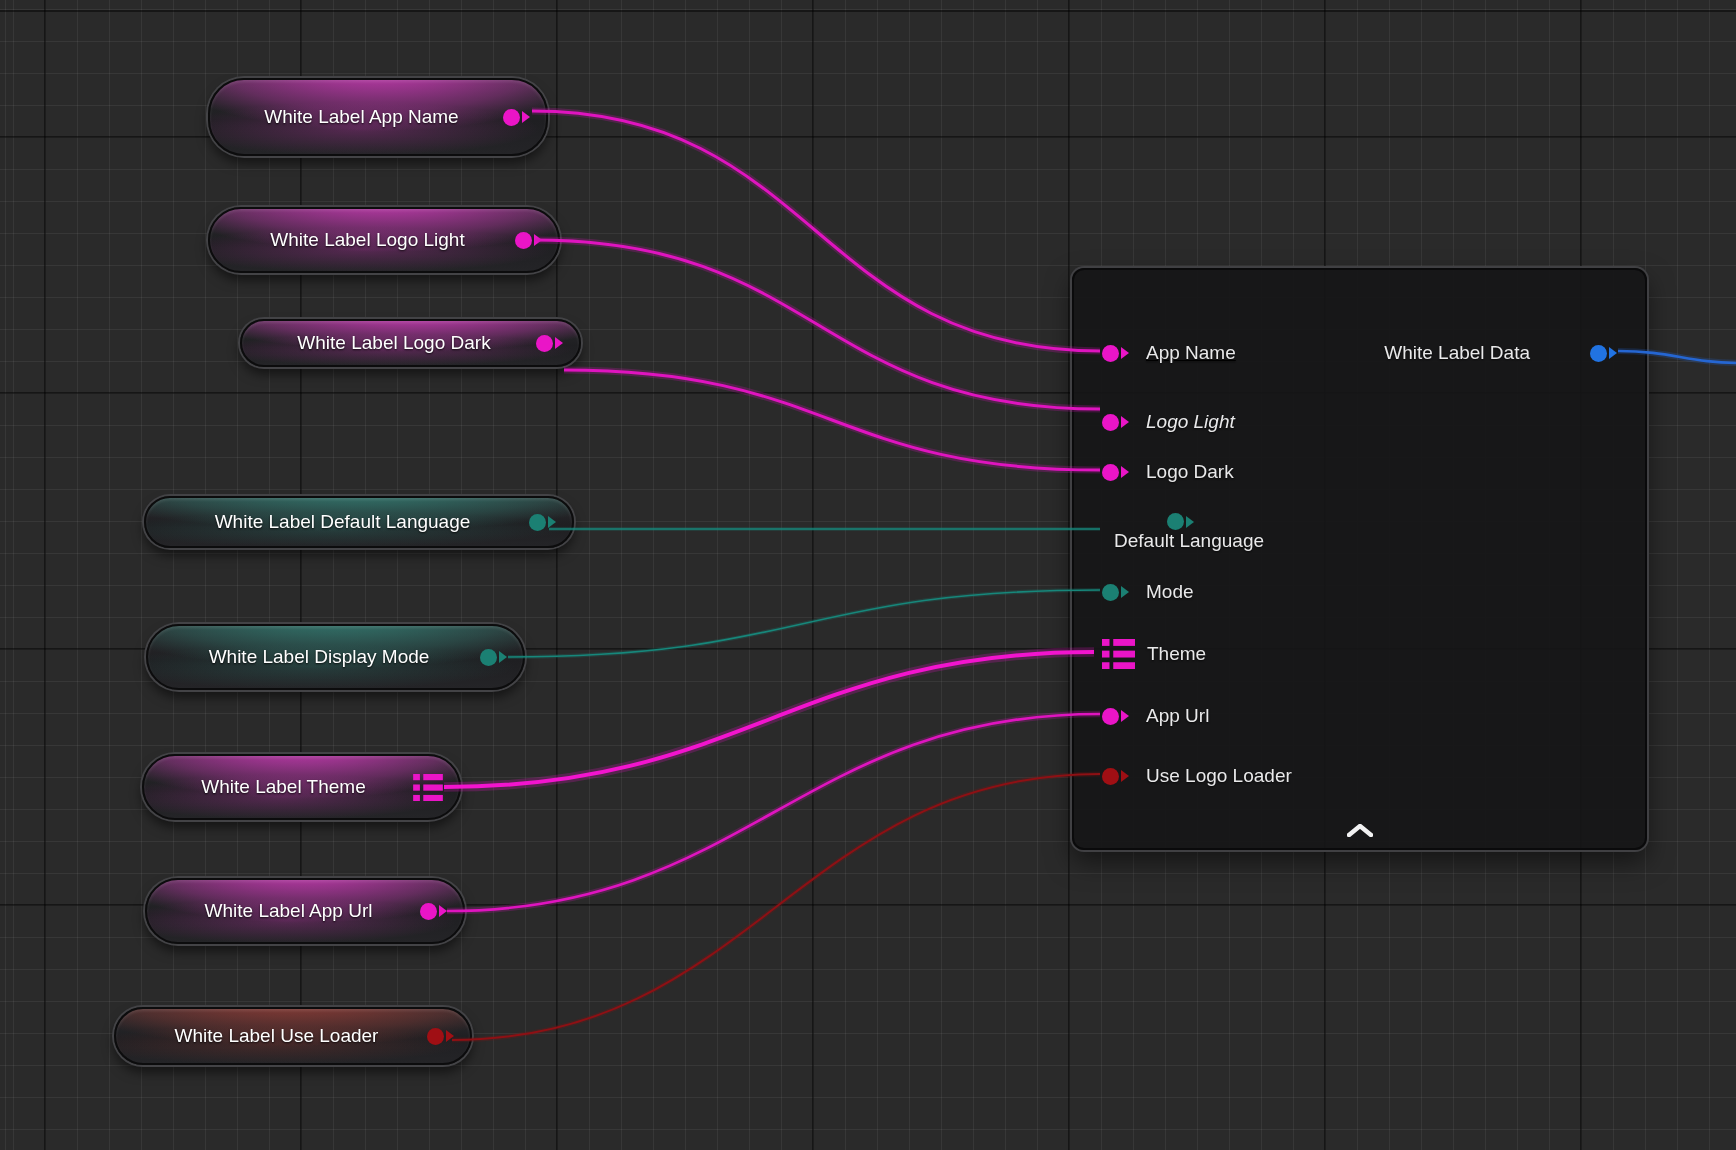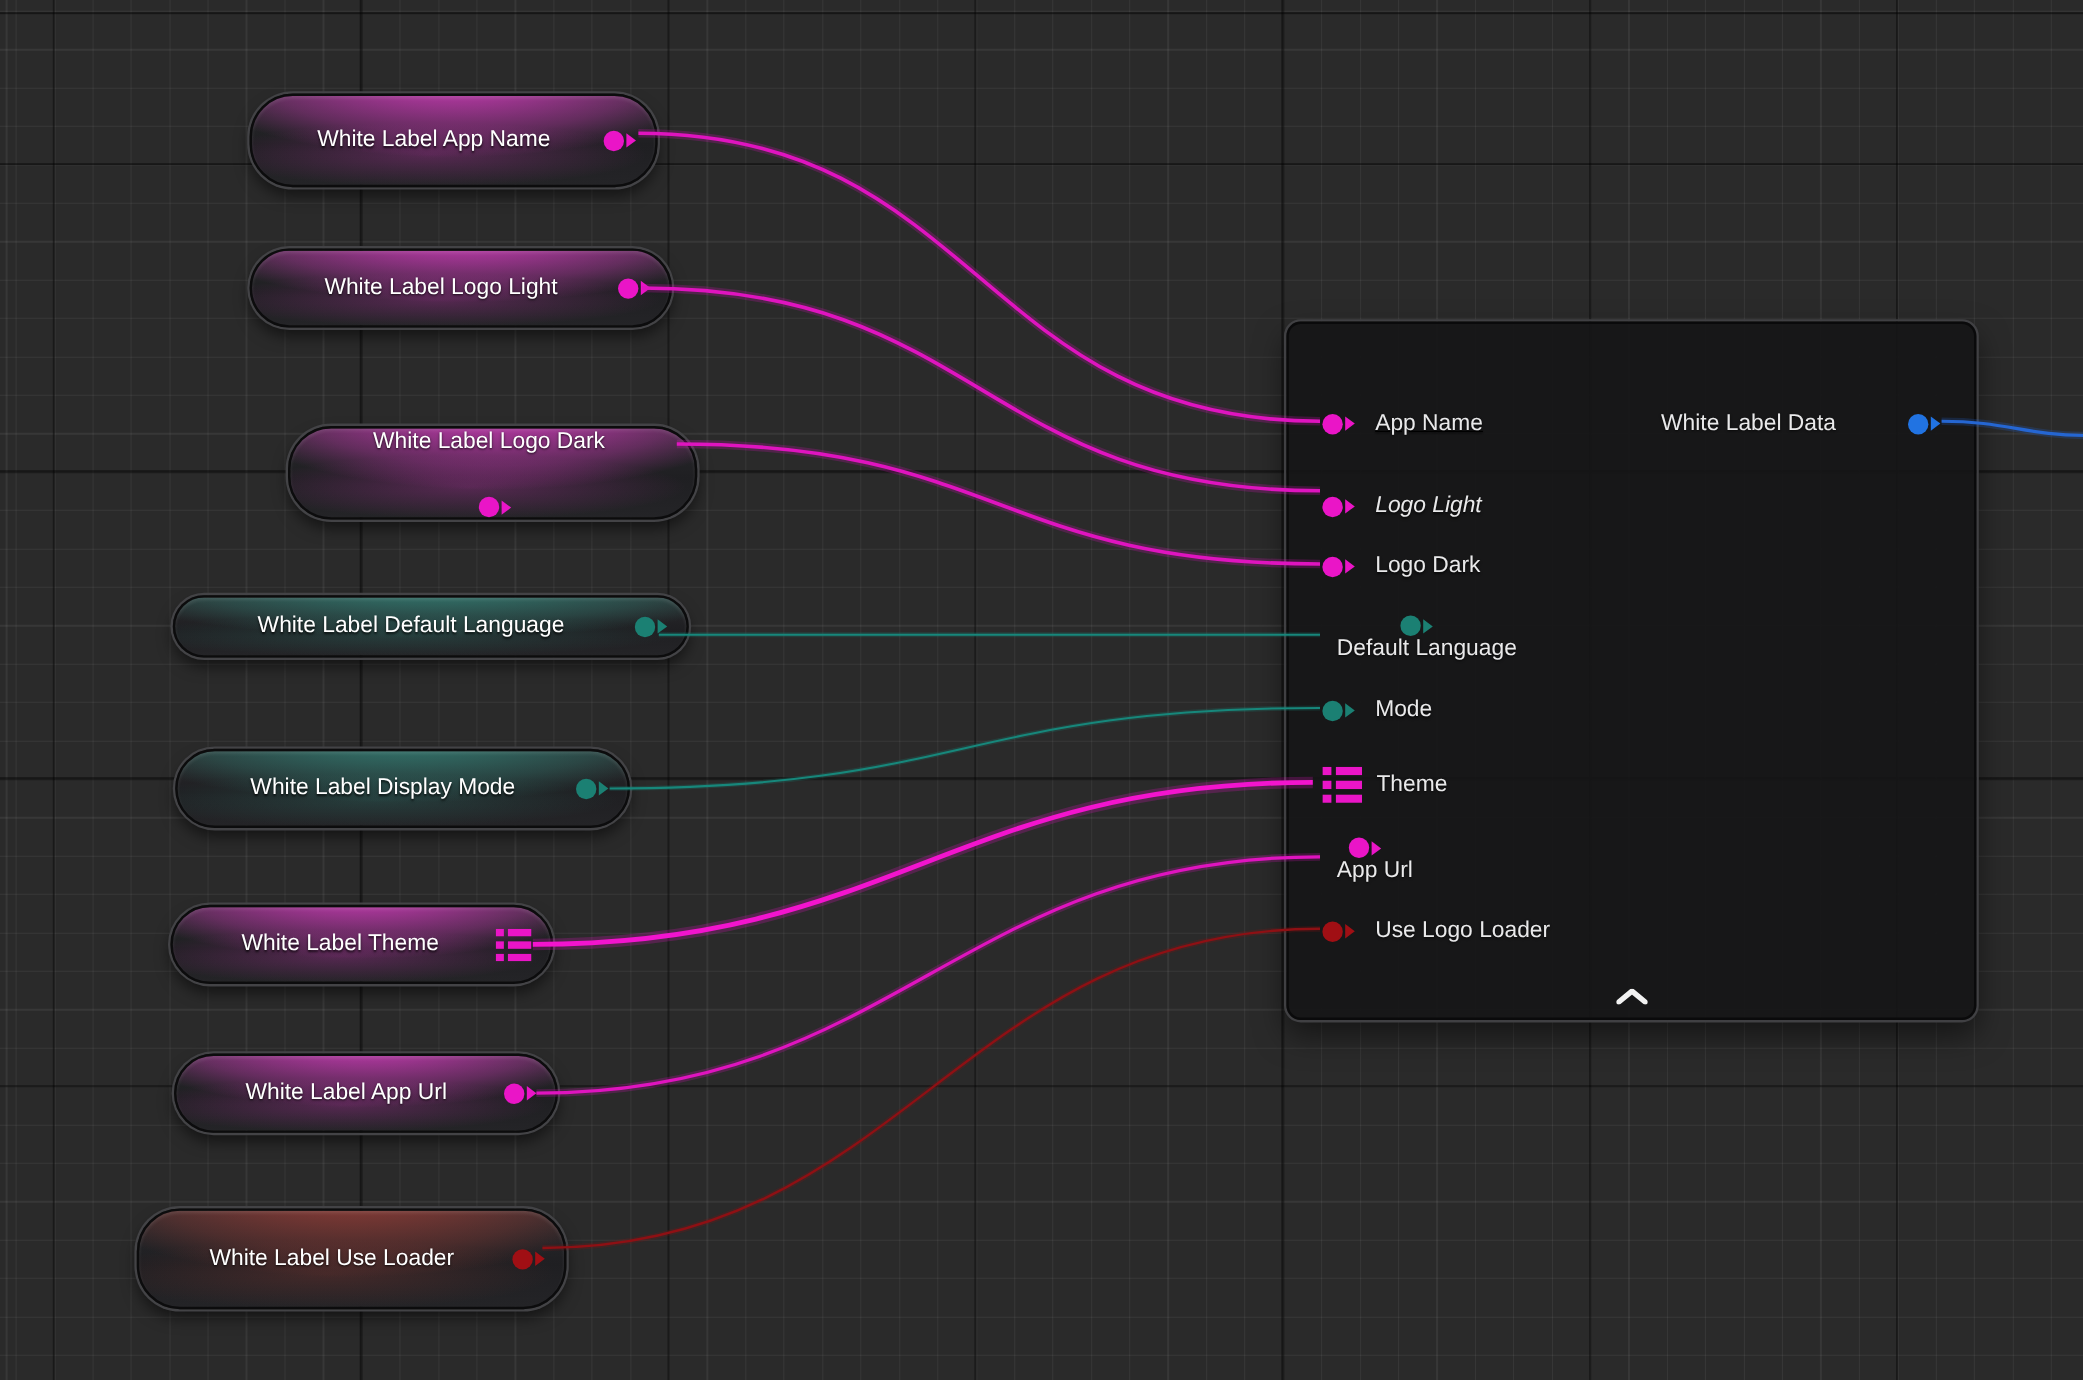--- a/index.html
+++ b/index.html
@@ -78,21 +78,21 @@
           <span class="pin-tri" style="--c: #EA15C7;"></span>
         </span>
       </div>
       <div class="vnode" style="left: 208px; top: 207px; width: 352px; height: 66px; background: radial-gradient(95% 135% at 50% -28%, rgba(226, 60, 202, 0.95), rgba(226, 60, 202, 0.32) 52%, rgba(226, 60, 202, 0) 72%), radial-gradient(72% 48% at 44% 66%, rgba(226, 60, 202, 0.28), rgba(226, 60, 202, 0) 75%), linear-gradient(rgb(42, 42, 45), rgb(31, 31, 34) 55%, rgb(36, 36, 39));">
         <span class="vlabel">White Label Logo Light</span>
         <span class="pin-wrap">
           <span class="pin-circle" style="--c: #EA15C7;"></span>
           <span class="pin-tri" style="--c: #EA15C7;"></span>
         </span>
       </div>
-      <div class="vnode" style="left: 240px; top: 355px; width: 341px; height: 78px; background: radial-gradient(95% 135% at 50% -28%, rgba(226, 60, 202, 0.95), rgba(226, 60, 202, 0.32) 52%, rgba(226, 60, 202, 0) 72%), radial-gradient(72% 48% at 44% 66%, rgba(226, 60, 202, 0.28), rgba(226, 60, 202, 0) 75%), linear-gradient(rgb(42, 42, 45), rgb(31, 31, 34) 55%, rgb(36, 36, 39)); flex-direction: column;">
+      <div class="vnode" style="left: 240px; top: 319px; width: 341px; height: 48px; background: radial-gradient(95% 135% at 50% -28%, rgba(226, 60, 202, 0.95), rgba(226, 60, 202, 0.32) 52%, rgba(226, 60, 202, 0) 72%), radial-gradient(72% 48% at 44% 66%, rgba(226, 60, 202, 0.28), rgba(226, 60, 202, 0) 75%), linear-gradient(rgb(42, 42, 45), rgb(31, 31, 34) 55%, rgb(36, 36, 39));">
         <span class="vlabel">White Label Logo Dark</span>
         <span class="pin-wrap">
           <span class="pin-circle" style="--c: #EA15C7;"></span>
           <span class="pin-tri" style="--c: #EA15C7;"></span>
         </span>
       </div>
       <div class="vnode" style="left: 144px; top: 496px; width: 430px; height: 52px; background: radial-gradient(95% 135% at 50% -28%, rgba(52, 136, 124, 0.95), rgba(52, 136, 124, 0.32) 52%, rgba(52, 136, 124, 0) 72%), radial-gradient(72% 48% at 44% 66%, rgba(52, 136, 124, 0.28), rgba(52, 136, 124, 0) 75%), linear-gradient(rgb(42, 42, 45), rgb(31, 31, 34) 55%, rgb(36, 36, 39));">
         <span class="vlabel">White Label Default Language</span>
         <span class="pin-wrap">
           <span class="pin-circle" style="--c: #1B8073;"></span>
@@ -119,21 +119,21 @@
           </svg>
         </span>
       </div>
       <div class="vnode" style="left: 145px; top: 878px; width: 320px; height: 66px; background: radial-gradient(95% 135% at 50% -28%, rgba(226, 60, 202, 0.95), rgba(226, 60, 202, 0.32) 52%, rgba(226, 60, 202, 0) 72%), radial-gradient(72% 48% at 44% 66%, rgba(226, 60, 202, 0.28), rgba(226, 60, 202, 0) 75%), linear-gradient(rgb(42, 42, 45), rgb(31, 31, 34) 55%, rgb(36, 36, 39));">
         <span class="vlabel">White Label App Url</span>
         <span class="pin-wrap">
           <span class="pin-circle" style="--c: #EA15C7;"></span>
           <span class="pin-tri" style="--c: #EA15C7;"></span>
         </span>
       </div>
-      <div class="vnode" style="left: 114px; top: 1007px; width: 358px; height: 84px; background: radial-gradient(95% 135% at 50% -28%, rgba(158, 62, 55, 0.95), rgba(158, 62, 55, 0.32) 52%, rgba(158, 62, 55, 0) 72%), radial-gradient(72% 48% at 44% 66%, rgba(158, 62, 55, 0.28), rgba(158, 62, 55, 0) 75%), linear-gradient(rgb(42, 42, 45), rgb(31, 31, 34) 55%, rgb(36, 36, 39));">
+      <div class="vnode" style="left: 114px; top: 1007px; width: 358px; height: 58px; background: radial-gradient(95% 135% at 50% -28%, rgba(158, 62, 55, 0.95), rgba(158, 62, 55, 0.32) 52%, rgba(158, 62, 55, 0) 72%), radial-gradient(72% 48% at 44% 66%, rgba(158, 62, 55, 0.28), rgba(158, 62, 55, 0) 75%), linear-gradient(rgb(42, 42, 45), rgb(31, 31, 34) 55%, rgb(36, 36, 39));">
         <span class="vlabel">White Label Use Loader</span>
         <span class="pin-wrap">
           <span class="pin-circle" style="--c: #A00F14;"></span>
           <span class="pin-tri" style="--c: #A00F14;"></span>
         </span>
       </div>
       <div class="mnode" style="left: 1072px; top: 268px; width: 575px; height: 582px;">
         <div class="mrow" style="top: 65px; text-decoration: underline;">
           <span class="glyph">
             <span class="pin-wrap">
@@ -187,21 +187,21 @@
                 <rect x="7.5" y="0" width="14.5" height="4.6" fill="#EA15C7"></rect>
                 <rect x="0" y="7.75" width="5" height="4.6" fill="#EA15C7"></rect>
                 <rect x="7.5" y="7.75" width="14.5" height="4.6" fill="#EA15C7"></rect>
                 <rect x="0" y="15.5" width="5" height="4.6" fill="#EA15C7"></rect>
                 <rect x="7.5" y="15.5" width="14.5" height="4.6" fill="#EA15C7"></rect>
               </svg>
             </span>
           </span>
           <span class="plabel">Theme</span>
         </div>
-        <div class="mrow" style="top: 428px; flex-direction: column;">
+        <div class="mrow" style="top: 428px;">
           <span class="glyph">
             <span class="pin-wrap">
               <span class="pin-circle" style="--c: #EA15C7;"></span>
               <span class="pin-tri" style="--c: #EA15C7;"></span>
             </span>
           </span>
           <span class="plabel">App Url</span>
         </div>
         <div class="mrow" style="top: 488px;">
           <span class="glyph">

